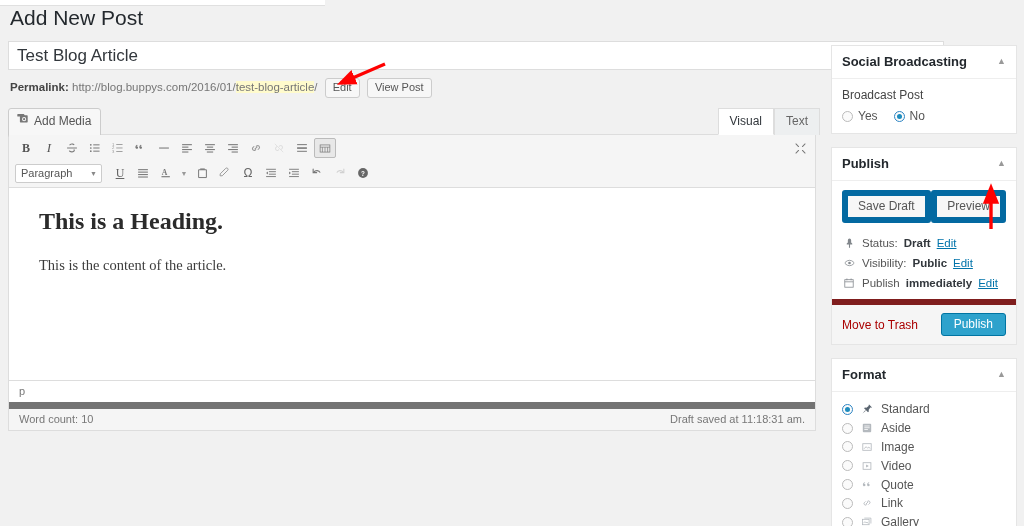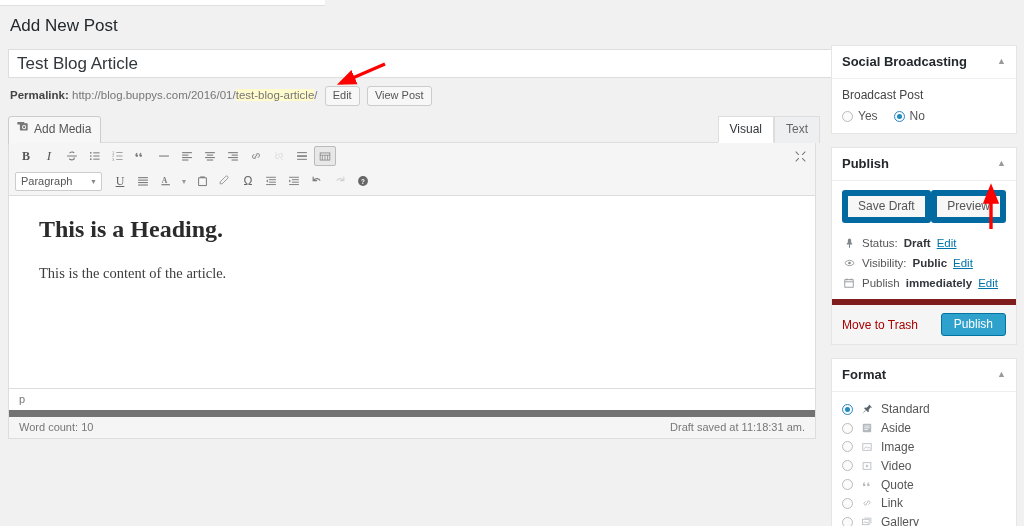--- a/index.html
+++ b/index.html
@@ -23,24 +23,24 @@
   #wrap {
     position: absolute; top: 5px; left: 0;
     width: 1024px; height: 521px;
   }
   
   .left-col {
     position: absolute; left: 8px; top: 0;
     width: 812px;
   }
   .page-title {
-    font-size: 17px;
+    font-size: 21px;
     font-weight: 400;
     color: #23282d;
-    margin: 8px 0 10px 2px;
+    margin: 0 0 10px 2px;
     line-height: 26px;
   }
   .title-input {
     display: block;
     box-sizing: border-box;
     width: 936px;
     height: 29px;
     padding: 3px 8px;
     font-size: 17px;
     font-family: "Liberation Sans", sans-serif;

